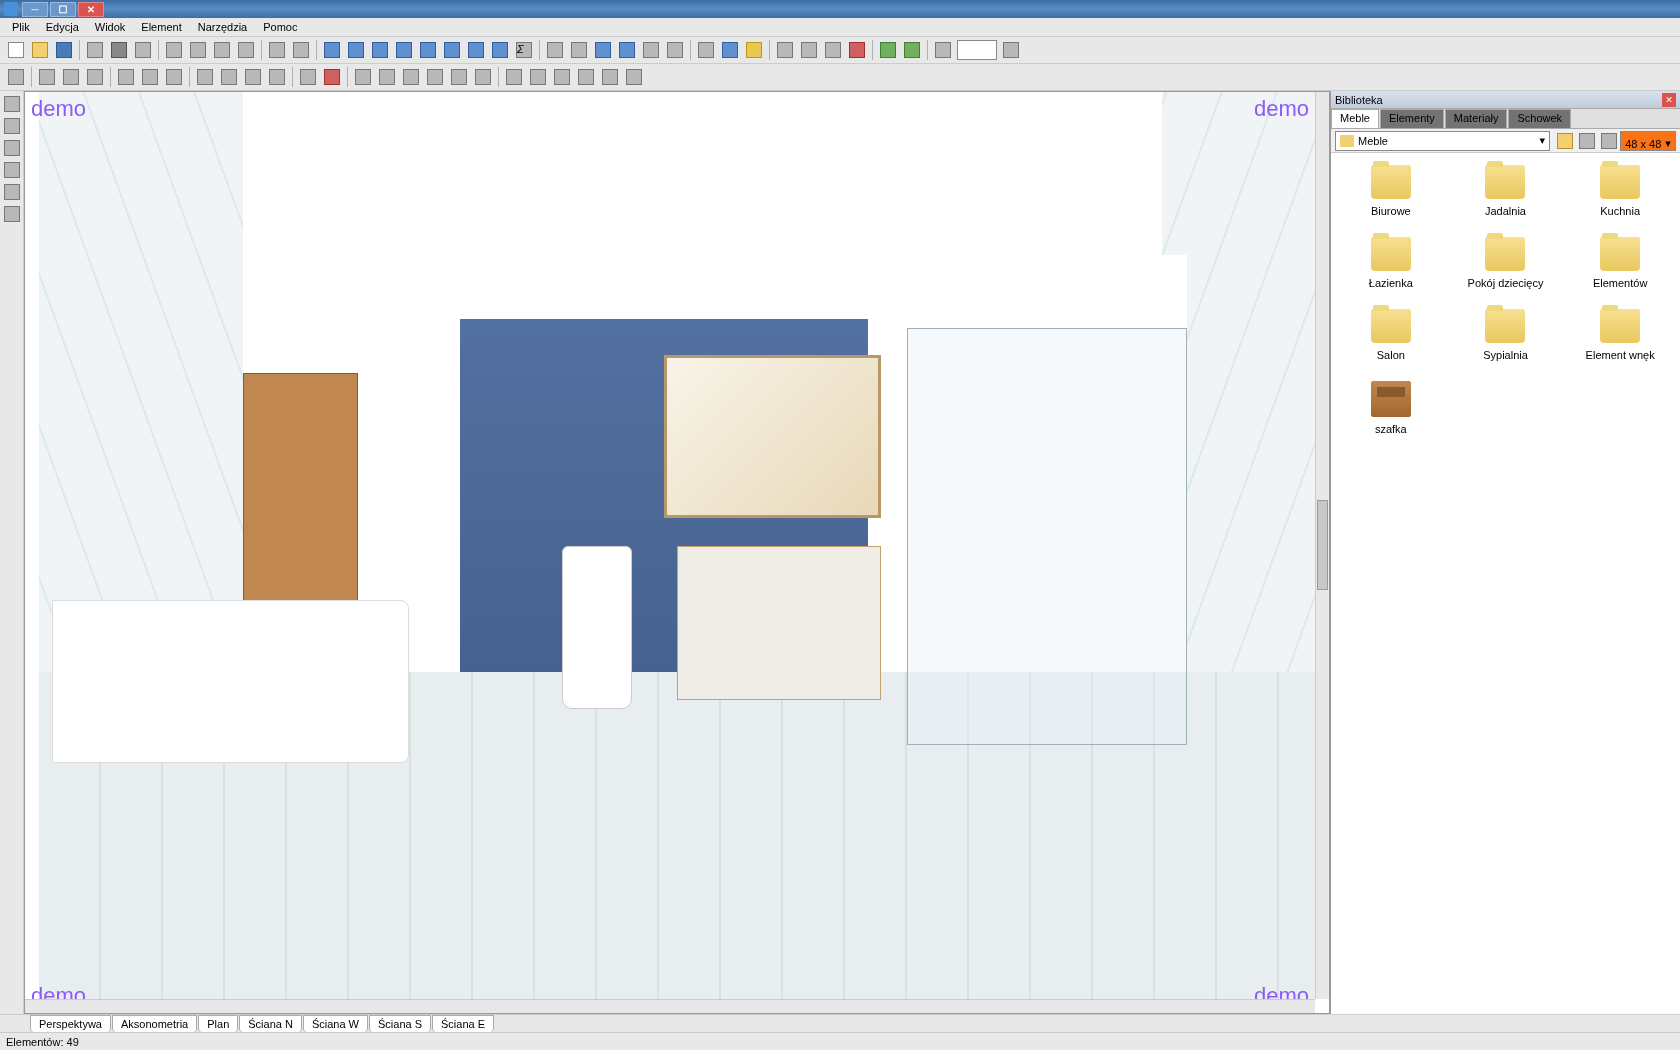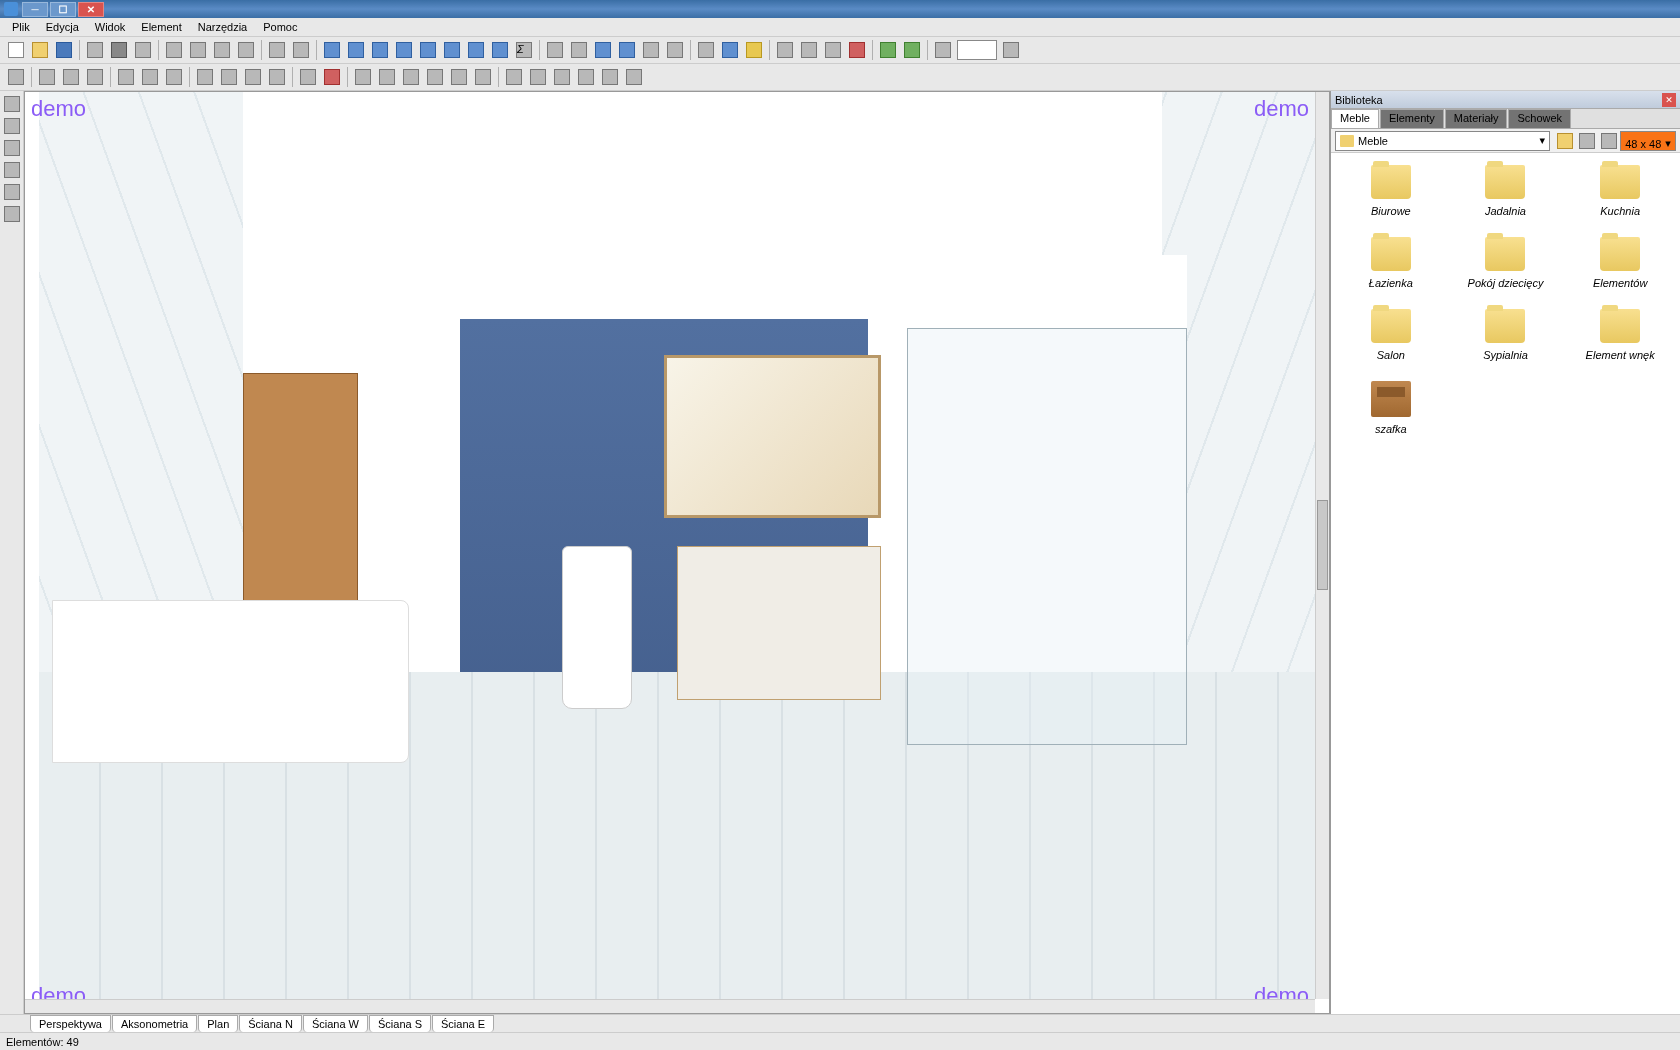--- a/index.html
+++ b/index.html
@@ -64,21 +64,21 @@
 .lib-close{width:14px;height:14px;background:#d9534f;color:#fff;display:flex;align-items:center;justify-content:center;font-size:9px;}
 .lib-tabs{height:20px;display:flex;background:#e0e0e0;border-bottom:1px solid #aaa;}
 .lib-tab{padding:2px 8px;border:1px solid #aaa;border-bottom:none;background:#737373;margin-right:1px;font-size:11px;cursor:default;}
 .lib-tab.active{background:#fff;}
 .lib-toolbar{height:24px;display:flex;align-items:center;padding:2px 4px;background:#f0f0f0;border-bottom:1px solid #ccc;}
 .lib-combo{flex:1;height:20px;border:1px solid #888;background:#fff;display:flex;align-items:center;padding:0 4px;margin-right:4px;}
 .lib-combo .folder-mini{width:14px;height:12px;background:#f0d070;border-radius:1px;margin-right:4px;}
 .lib-tb-btn{width:20px;height:20px;display:flex;align-items:center;justify-content:center;border:1px solid transparent;margin:0 1px;}
 .size-combo{width:56px;height:20px;border:1px solid #888;background:#f97316;display:flex;align-items:flex-end;justify-content:center;font-size:10px;}
 .lib-content{flex:1;background:#fff;overflow:auto;padding:12px;}
-.lib-grid{display:grid;grid-template-columns:repeat(3,1fr);gap:20px 19px;font-style:italic;}
+.lib-grid{display:grid;grid-template-columns:repeat(3,1fr);gap:20px 19px;}
 .lib-item{display:flex;flex-direction:column;align-items:center;cursor:default;}
 .folder-icon{width:40px;height:34px;background:linear-gradient(to bottom,#f8e090,#e8c860);border-radius:2px 2px 4px 4px;position:relative;margin-bottom:6px;}
 .folder-icon::before{content:"";position:absolute;top:-4px;left:2px;width:16px;height:6px;background:#f0d880;border-radius:2px 2px 0 0;}
 .cab-icon{width:40px;height:36px;background:linear-gradient(to bottom,#c08850,#a06830);border-radius:2px;margin-bottom:6px;position:relative;}
 .cab-icon::after{content:"";position:absolute;top:6px;left:6px;right:6px;height:10px;background:#8b5a2b;}
 .lib-item span{font-size:11px;text-align:center;}
 
 
 .view-tabs{height:18px;background:#e8e8e8;display:flex;align-items:center;padding-left:30px;border-top:1px solid #ccc;}
 .view-tab{padding:2px 8px;border:1px solid #aaa;border-bottom:none;background:#fff;margin-right:1px;font-size:11px;border-radius:0 0 4px 4px;}

